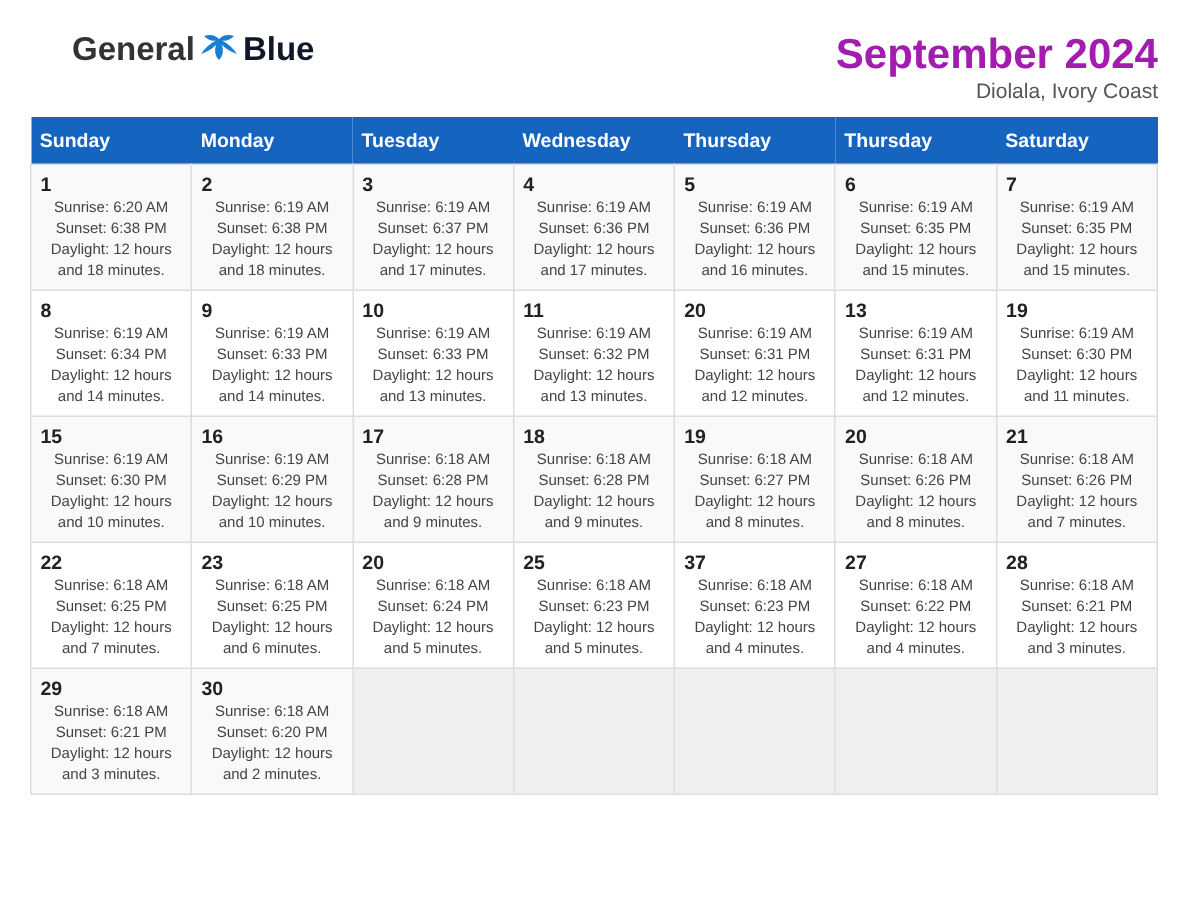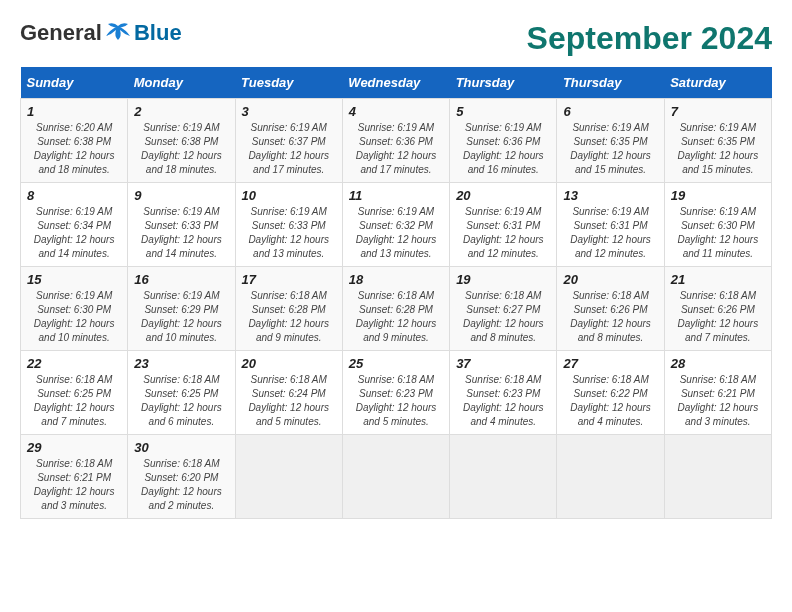--- a/index.html
+++ b/index.html
@@ -13,43 +13,43 @@
     .header {
       display: flex;
       justify-content: space-between;
       align-items: flex-start;
       margin-bottom: 10px;
     }
     .logo {
       display: flex;
       flex-direction: column;
       align-items: flex-start;
+      margin-left: 28px;
     }
     .logo-container {
       display: flex;
       align-items: center;
       gap: 2px;
     }
     .title-section {
       text-align: right;
     }
     .month-title {
-      font-size: 32px;
+      font-size: 28px;
       font-weight: bold;
-      color: #0f766e;
+      color: #a21caf;
     }
     .location {
       font-size: 14px;
       color: #555;
     }
     table {
       width: 100%;
       border-collapse: collapse;
       font-size: 11px;
-      font-style: italic;
     }
     thead tr th {
       background-color: #1565c0;
       color: white;
       padding: 8px 6px;
       text-align: left;
       font-size: 13px;
       font-weight: bold;
     }
     tbody tr td {
@@ -86,25 +86,26 @@
 </head>
 <body>
 
 <div class="header">
   <div class="logo">
     <div class="logo-container">
       <span style="font-size:22px;font-weight:bold;color:#333;">General</span>
       <svg width="28" height="22" viewBox="0 0 28 22">
         <path d="M14 4 Q18 0 24 2 Q20 6 16 5 Q22 8 26 14 Q20 12 16 8 Q18 14 14 18 Q10 14 12 8 Q8 12 2 14 Q6 8 12 5 Q8 6 4 2 Q10 0 14 4Z" fill="#1a7fd4"></path>
       </svg>
-      <span style="font-size:22px;font-weight:bold;color:#0369a1;">Blue</span>
+      <span style="font-size:22px;font-weight:bold;color:#0f172a;">Blue</span>
     </div>
   </div>
   <div class="title-section">
     <div class="month-title">September 2024</div>
+    <div class="location">Diolala, Ivory Coast</div>
   </div>
 </div>
 
 <table>
   <thead>
     <tr>
       <th>Sunday</th>
       <th>Monday</th>
       <th>Tuesday</th>
       <th>Wednesday</th>

